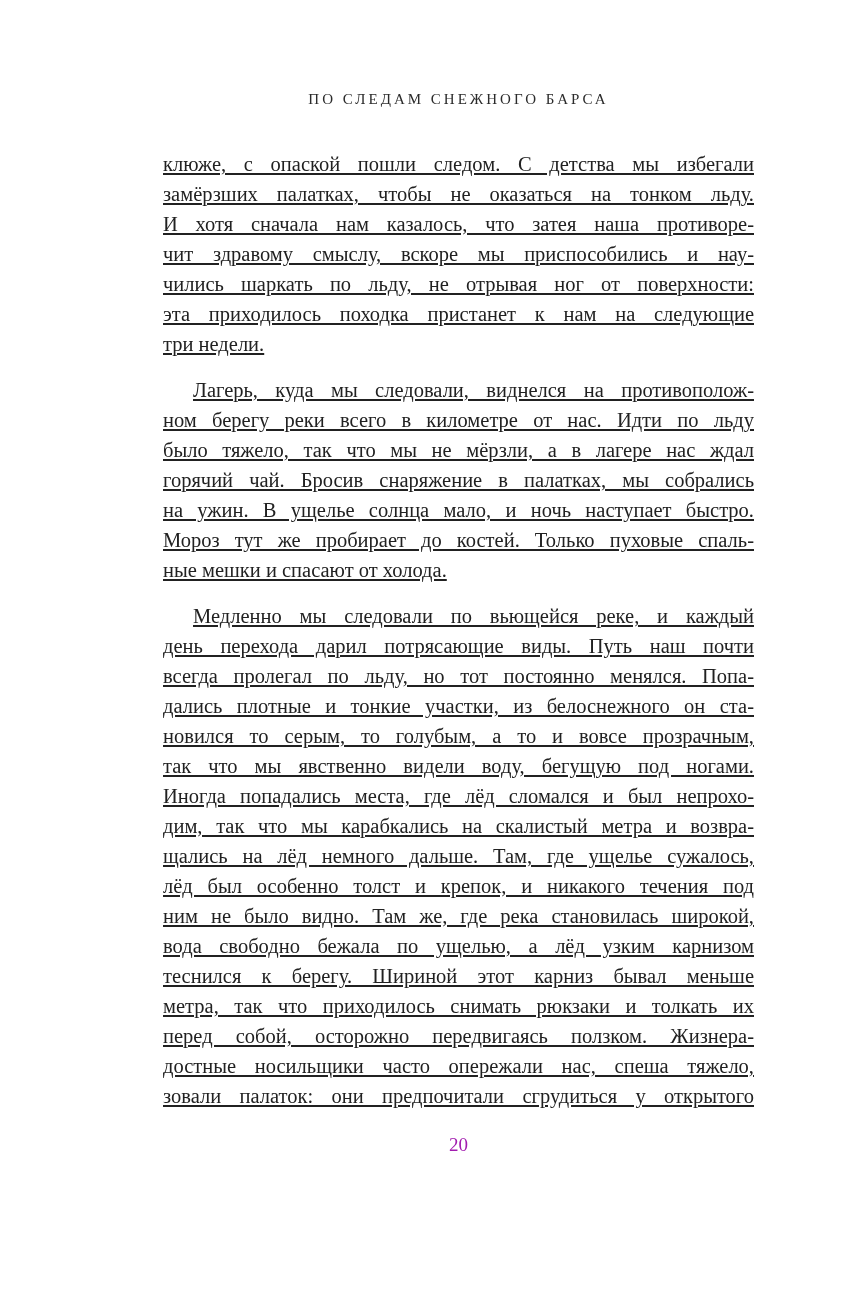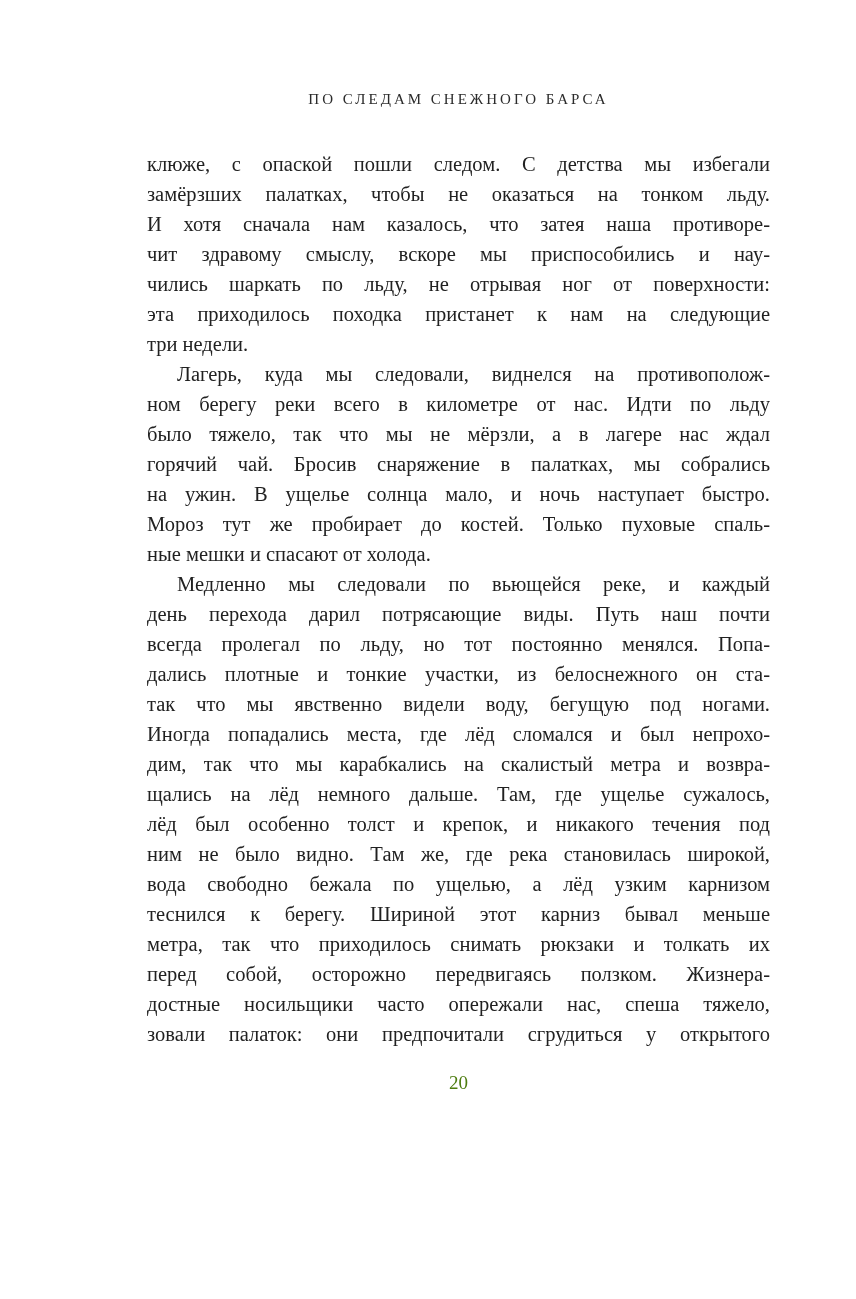--- a/index.html
+++ b/index.html
@@ -30,40 +30,41 @@
     line-height: 17px;
     letter-spacing: 3px;
     color: #2b2b2b;
     font-weight: normal;
   }
   .text-body {
     font-size: 20.5px;
     line-height: 30px;
   }
   .paragraph {
-    margin: 0;
+    margin: 16px;
     padding: 0;
+    text-decoration: underline;
   }
   .line {
     text-align: justify;
     text-align-last: justify;
     white-space: normal;
   }
   .line.flush {
     text-align-last: left;
   }
   .line.indent {
     padding-left: 30px;
   }
   .page-number {
     margin-top: 23px;
     text-align: center;
     font-size: 19px;
     line-height: 22px;
-    color: #4d7c0f;
+    color: #a21caf;
   }
 </style>
 </head>
 <body>
 
 <div class="page">
   <div class="text-block">
     <div class="running-head">ПО СЛЕДАМ СНЕЖНОГО БАРСА</div>
     <div class="text-body">
         <div class="paragraph">
@@ -82,20 +83,21 @@
           <div class="line">горячий чай. Бросив снаряжение в палатках, мы собрались</div>
           <div class="line">на ужин. В ущелье солнца мало, и ночь наступает быстро.</div>
           <div class="line">Мороз тут же пробирает до костей. Только пуховые спаль-</div>
           <div class="line flush">ные мешки и спасают от холода.</div>
         </div>
         <div class="paragraph">
           <div class="line indent">Медленно мы следовали по вьющейся реке, и каждый</div>
           <div class="line">день перехода дарил потрясающие виды. Путь наш почти</div>
           <div class="line">всегда пролегал по льду, но тот постоянно менялся. Попа-</div>
           <div class="line">дались плотные и тонкие участки, из белоснежного он ста-</div>
+          <div class="line">новился то серым, то голубым, а то и вовсе прозрачным,</div>
           <div class="line">так что мы явственно видели воду, бегущую под ногами.</div>
           <div class="line">Иногда попадались места, где лёд сломался и был непрохо-</div>
           <div class="line">дим, так что мы карабкались на скалистый метра и возвра-</div>
           <div class="line">щались на лёд немного дальше. Там, где ущелье сужалось,</div>
           <div class="line">лёд был особенно толст и крепок, и никакого течения под</div>
           <div class="line">ним не было видно. Там же, где река становилась широкой,</div>
           <div class="line">вода свободно бежала по ущелью, а лёд узким карнизом</div>
           <div class="line">теснился к берегу. Шириной этот карниз бывал меньше</div>
           <div class="line">метра, так что приходилось снимать рюкзаки и толкать их</div>
           <div class="line">перед собой, осторожно передвигаясь ползком. Жизнера-</div>

